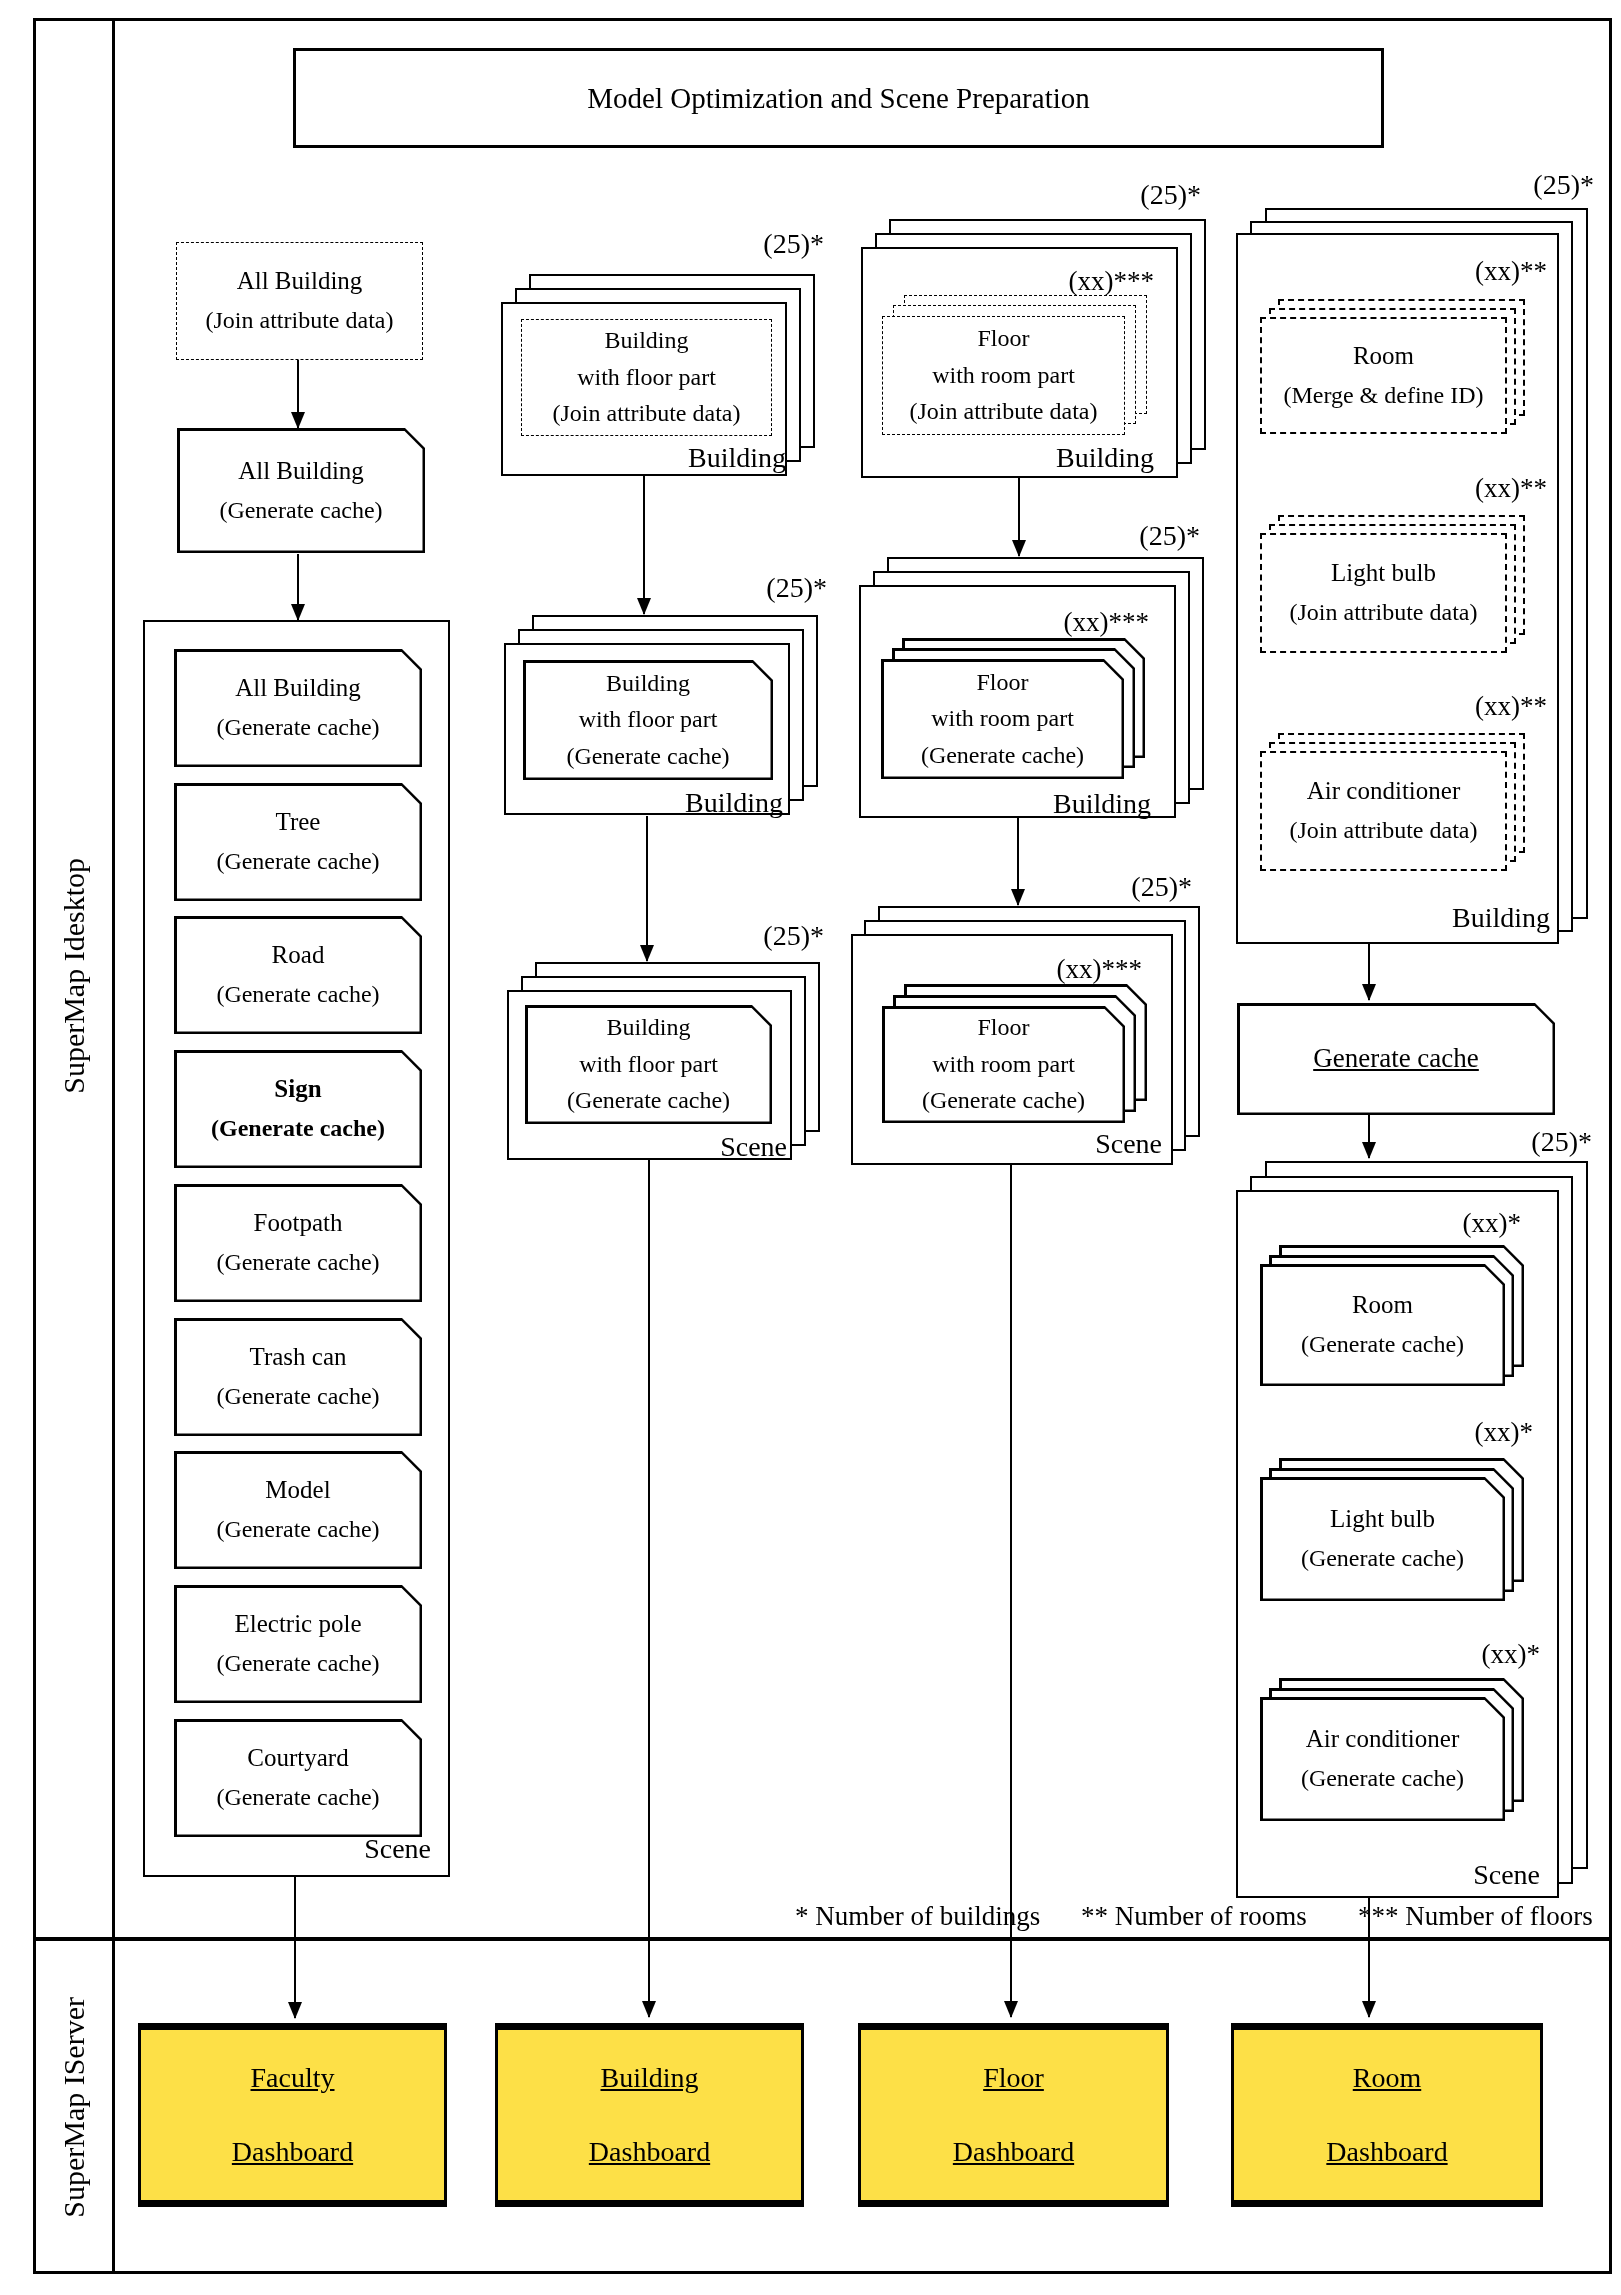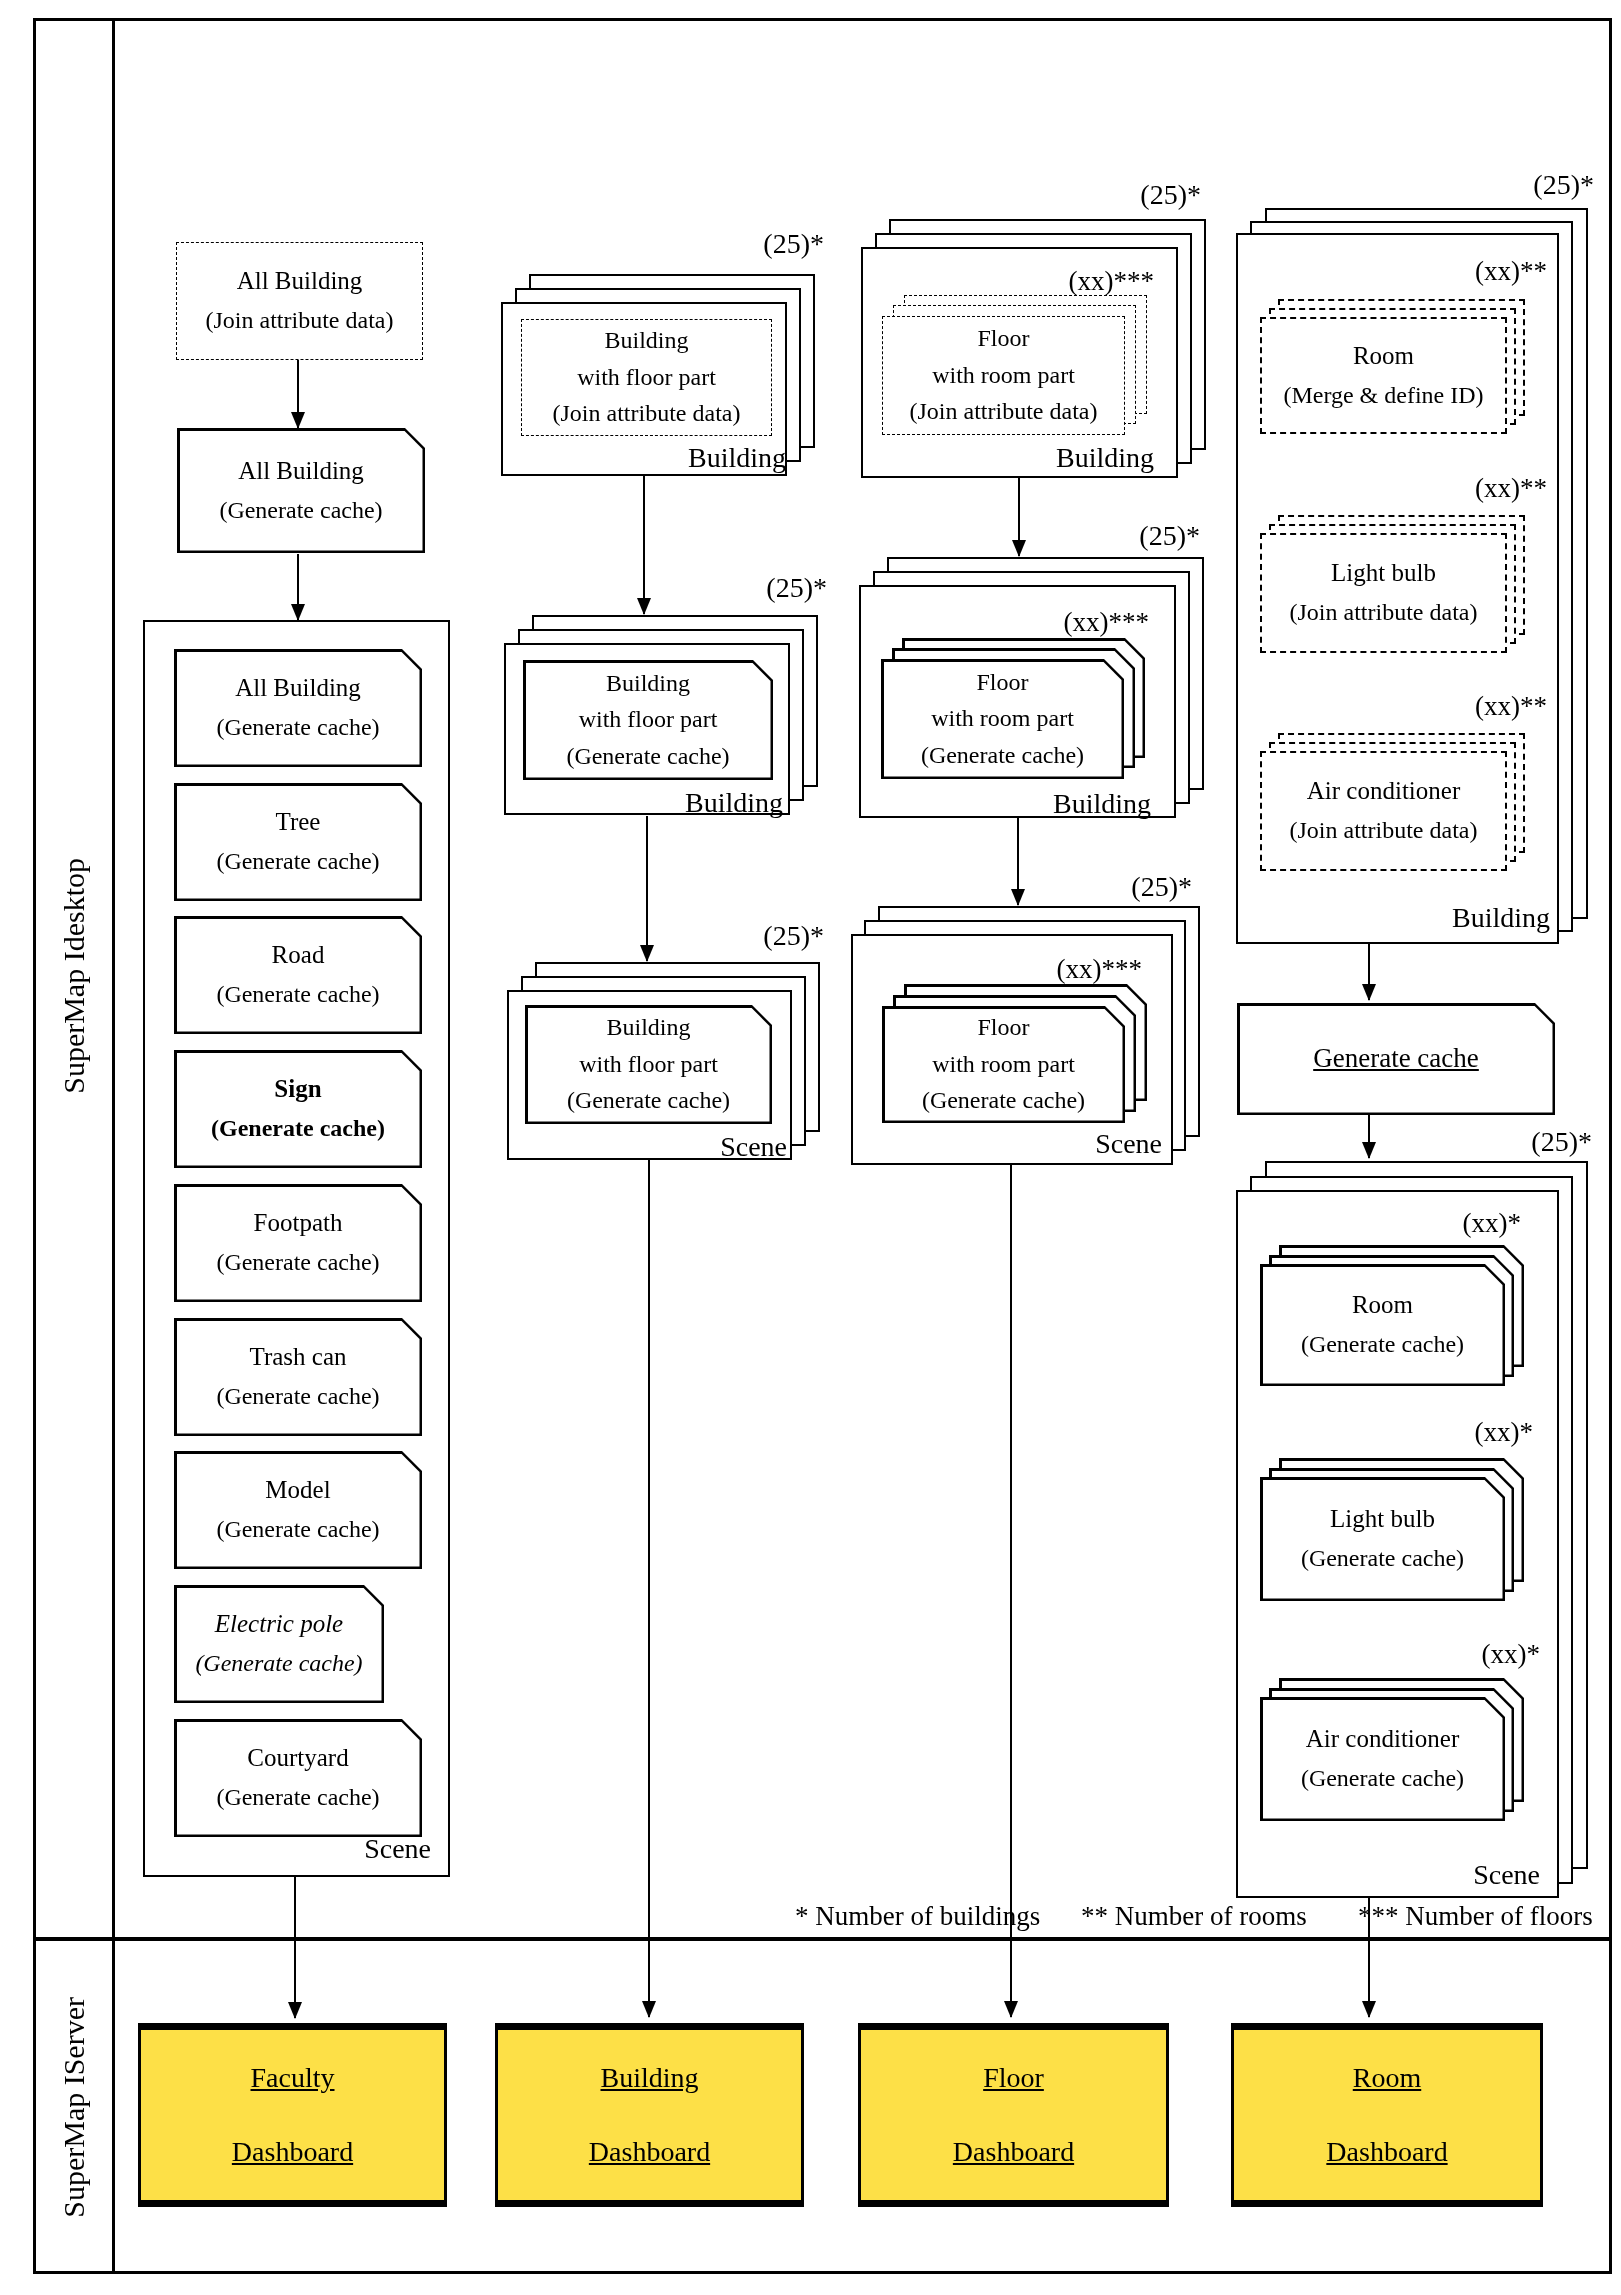--- a/index.html
+++ b/index.html
@@ -40,20 +40,23 @@
   <div class="abs line" style="left:112px;top:18px;width:2.5px;height:2256px;"></div>
   <div class="abs line" style="left:33px;top:1937px;width:1579px;height:3.8px;"></div>
 
   <div class="abs ctr" style="left:36px;top:697px;width:75px;height:558px;">
     <span class="vtext">SuperMap Idesktop</span>
   </div>
   <div class="abs ctr" style="left:36px;top:1958px;width:75px;height:298px;">
     <span class="vtext">SuperMap IServer</span>
   </div>
 
+  <div class="abs ctr" style="left:293px;top:48px;width:1091px;height:100px;border:3.8px solid #000;background:#fff;">
+    <span class="t46">Model Optimization and Scene Preparation</span>
+  </div>
 
   <div class="abs dd3 ctr g18" style="left:176px;top:242px;width:247px;height:118px;">
     <span class="t40">All Building</span>
     <span class="t38">(Join attribute data)</span>
   </div>
   <div class="abs arrow" style="left:297px;top:360px;height:68px;"></div>
   <div class="abs fold ctr g18" style="left:177px;top:428px;width:248px;height:125px;">
     <span class="t40">All Building</span>
     <span class="t38">(Generate cache)</span>
   </div>
@@ -81,21 +84,21 @@
     <span class="t38">(Generate cache)</span>
   </div>
   <div class="abs fold ctr g18" style="left:174px;top:1318px;width:248px;height:118px;">
     <span class="t40">Trash can</span>
     <span class="t38">(Generate cache)</span>
   </div>
   <div class="abs fold ctr g18" style="left:174px;top:1451px;width:248px;height:118px;">
     <span class="t40">Model</span>
     <span class="t38">(Generate cache)</span>
   </div>
-  <div class="abs fold ctr g18" style="left:174px;top:1585px;width:210px;height:118px;font-style:italic;">
+  <div class="abs fold ctr g18" style="left:174px;top:1585px;width:248px;height:118px;">
     <span class="t40">Electric pole</span>
     <span class="t38">(Generate cache)</span>
   </div>
   <div class="abs fold ctr g18" style="left:174px;top:1719px;width:248px;height:118px;">
     <span class="t40">Courtyard</span>
     <span class="t38">(Generate cache)</span>
   </div>
   <div class="abs clabel" style="left:279px;top:1833px;width:152px;height:32px;">Scene</div>
   <div class="abs arrow" style="left:294px;top:1877px;height:141px;"></div>
 

